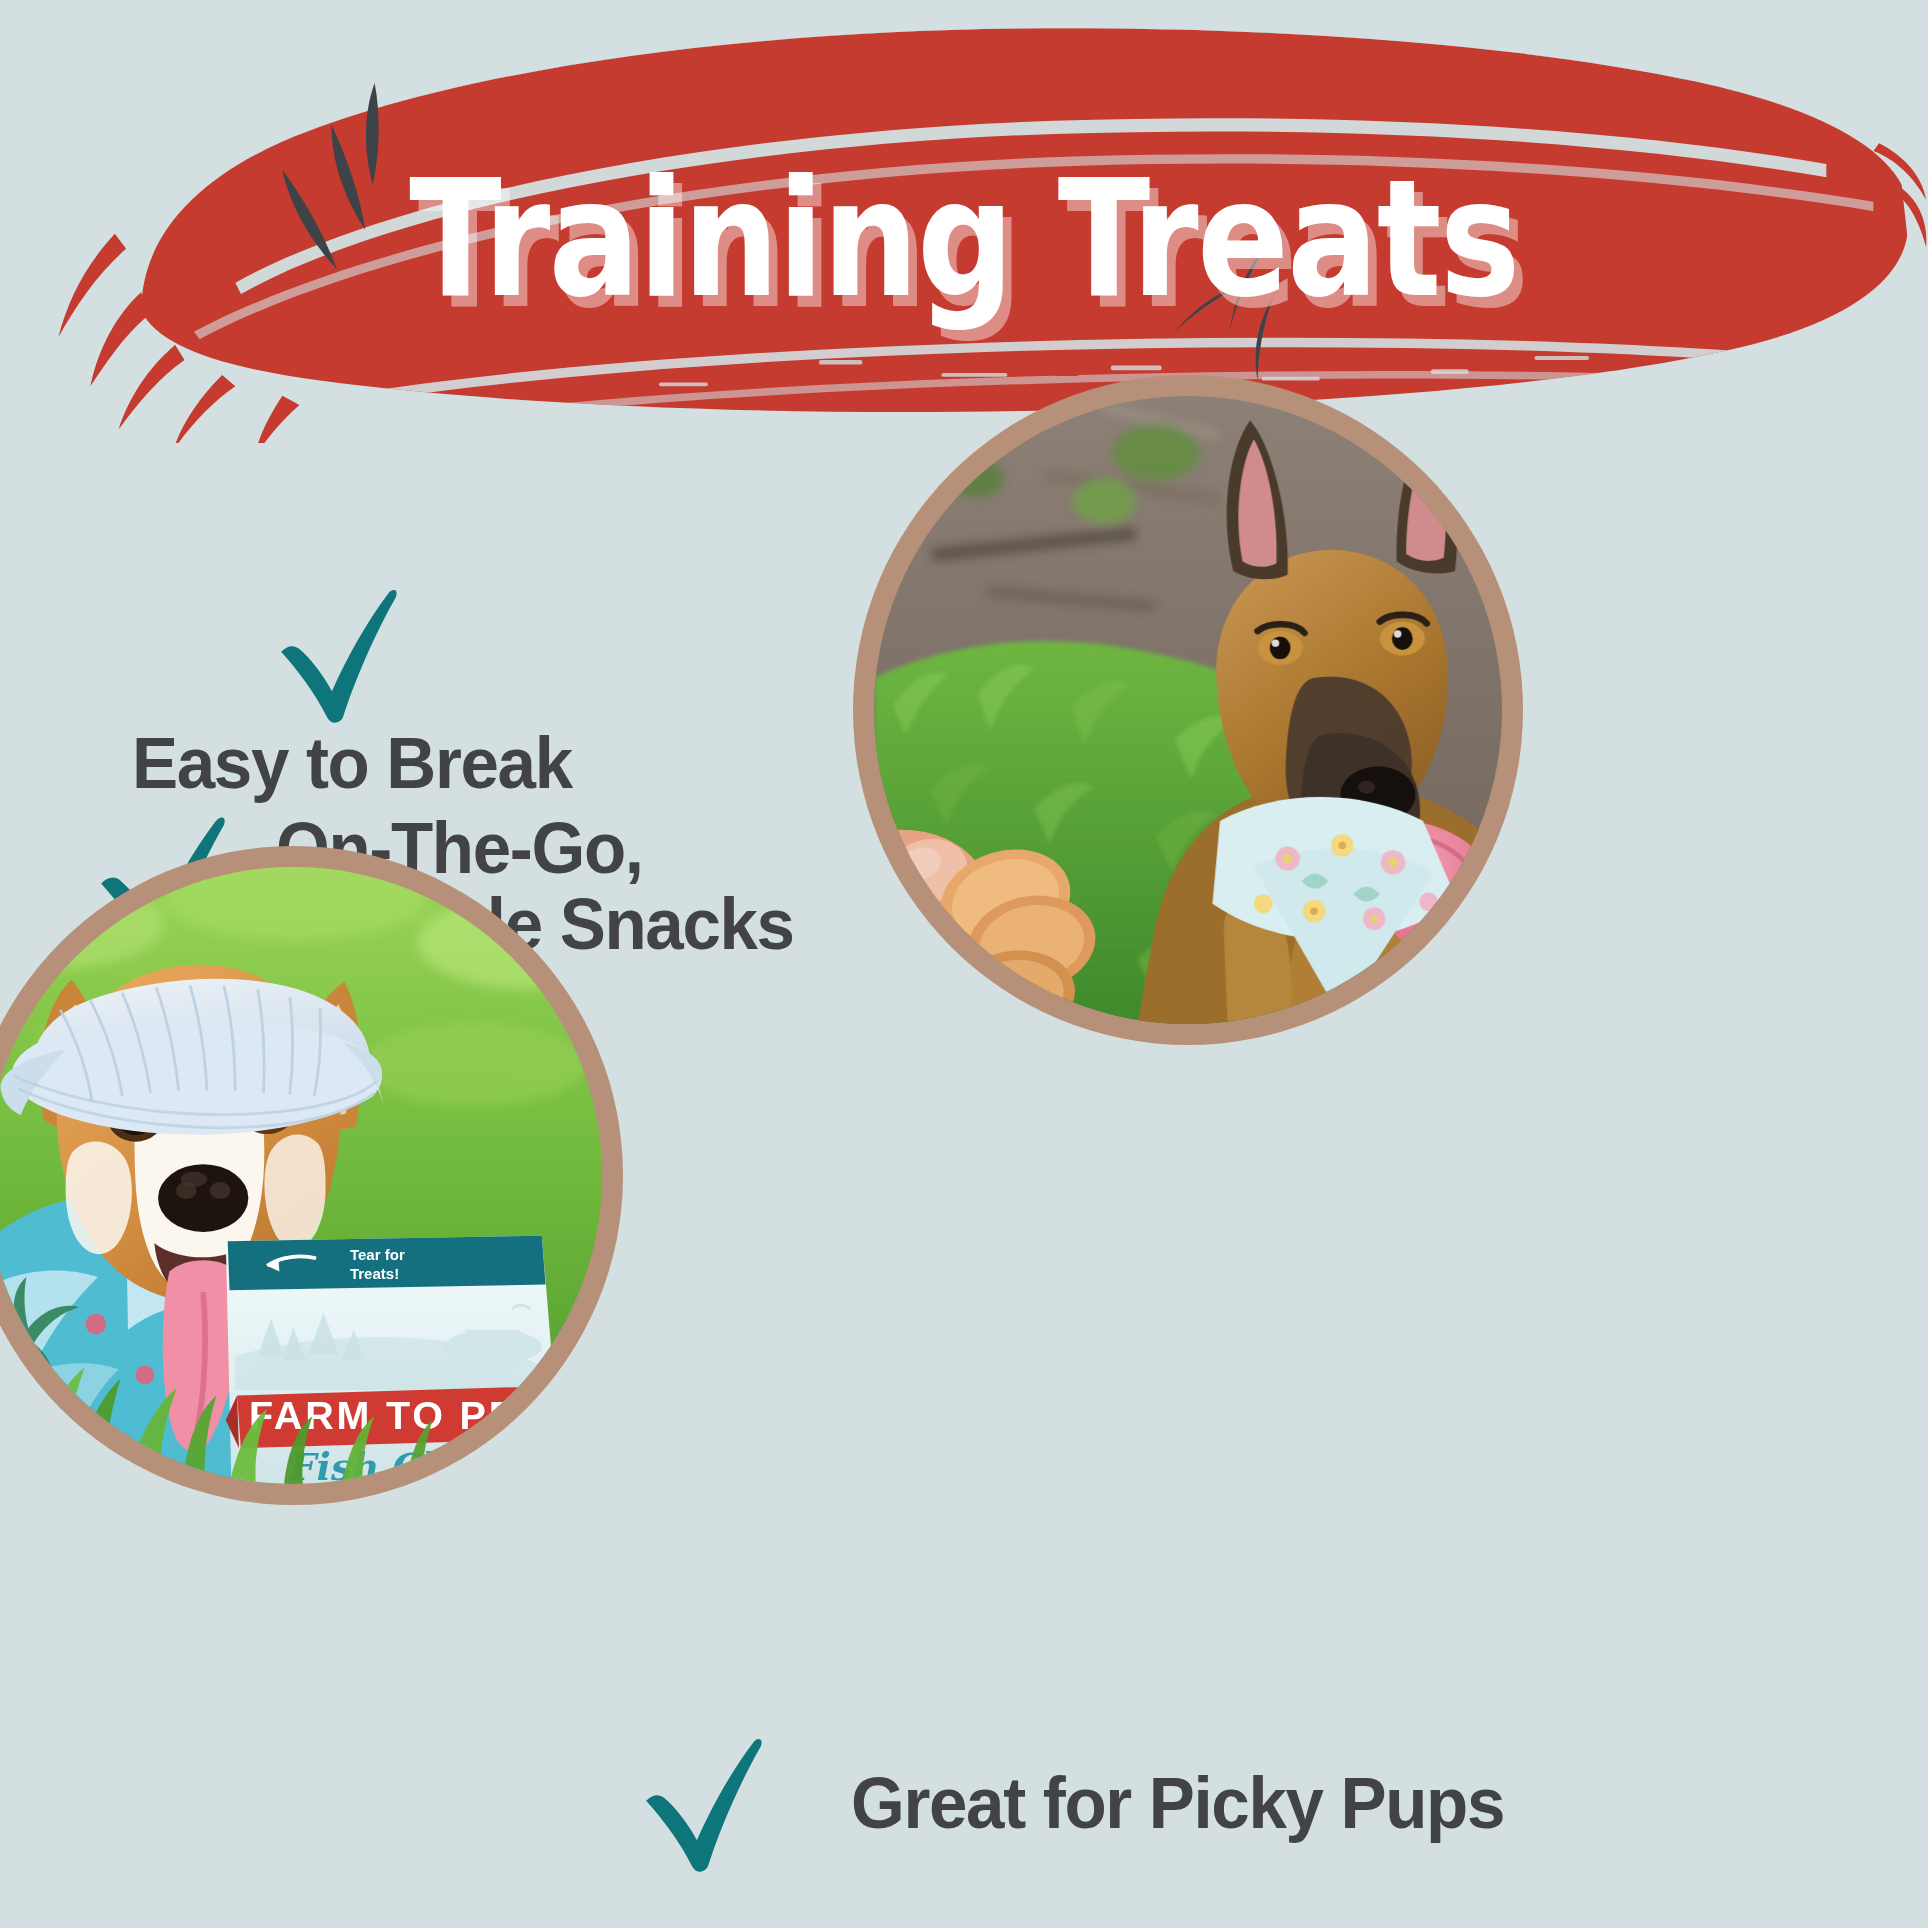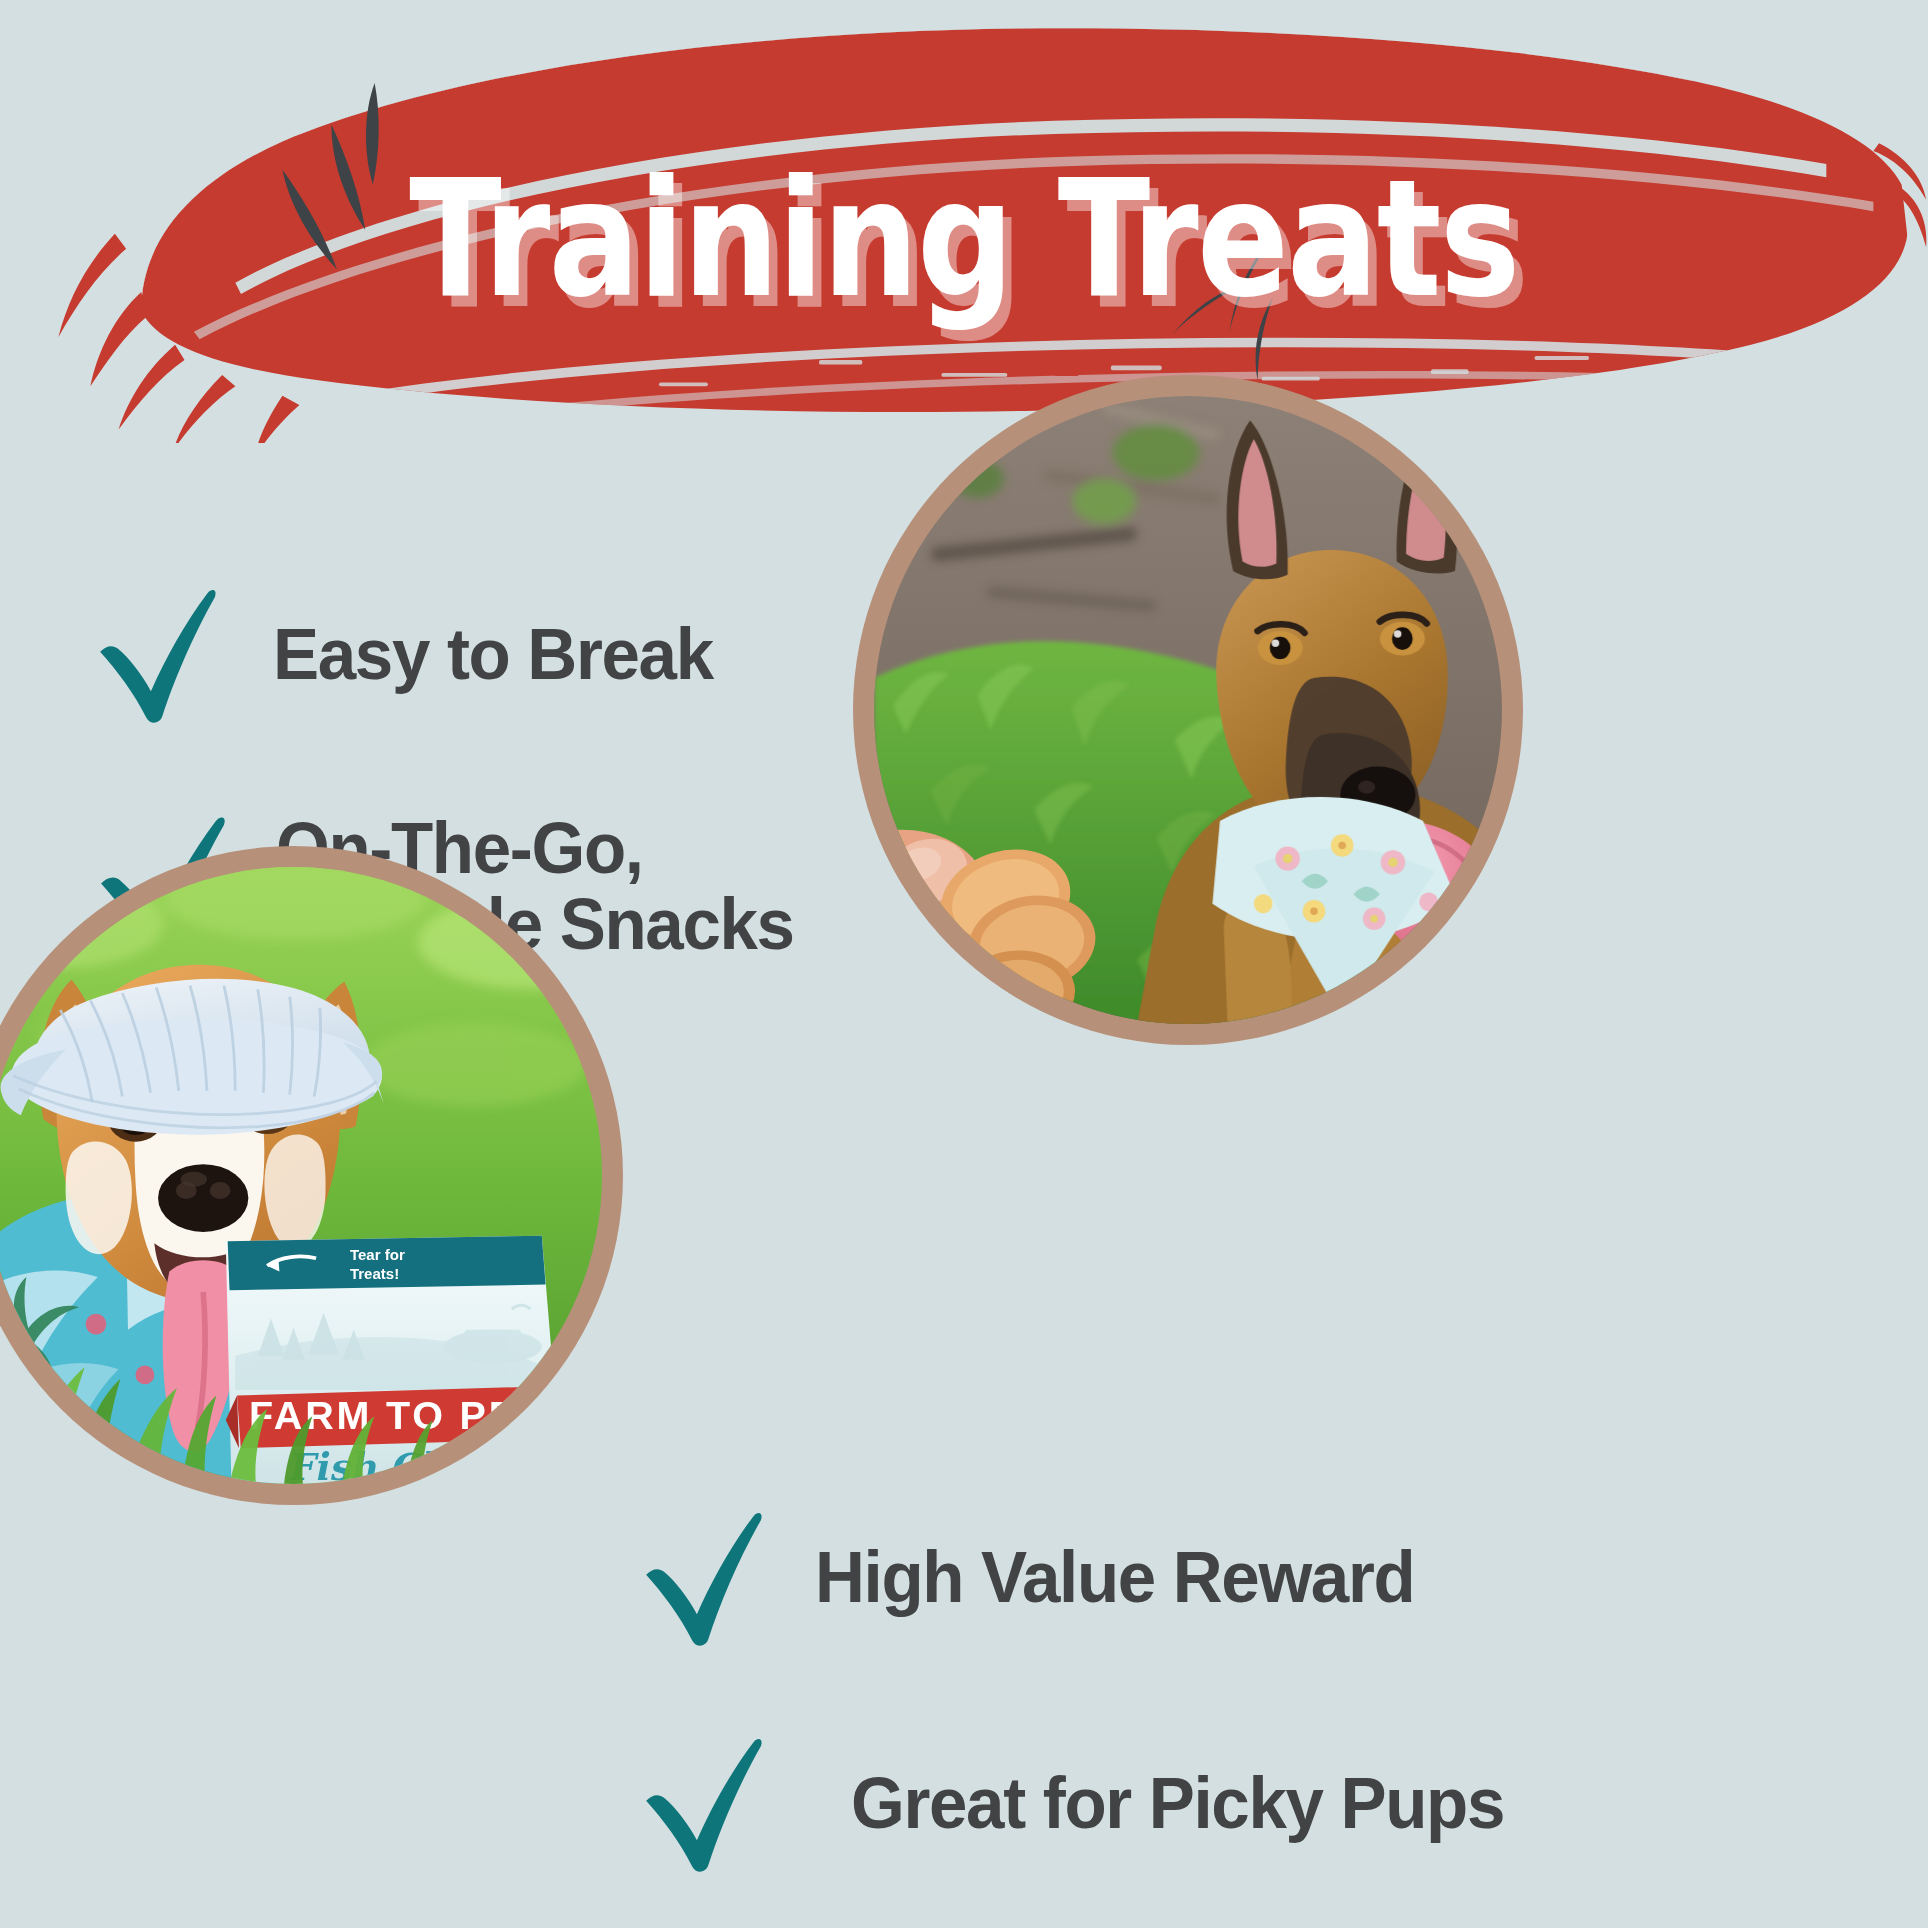--- a/index.html
+++ b/index.html
@@ -37,21 +37,21 @@
     color:#414345;
     font-weight:bold;
     font-size:72px;
     line-height:1.06;
     letter-spacing:-1.4px;
     white-space:pre;
     transform:scaleX(0.96);
     transform-origin:0 50%;
   }
 
-  #bullet-1{left:87px;top:584px;}
+  #bullet-1{left:87px;top:584px;flex-direction:column;}
   #bullet-1 .b-label{margin-left:45px;}
   #bullet-2{left:87px;top:810px;}
   #bullet-2 .b-label{margin-left:38px;}
   #bullet-3{left:633px;top:1507px;}
   #bullet-3 .b-label{margin-left:41px;}
   #bullet-4{left:633px;top:1733px;gap:36px;}
   #bullet-4 .b-label{margin-left:41px;}
 
   
   .photo{position:absolute;border-radius:50%;overflow:hidden;
@@ -158,29 +158,20 @@
     <svg class="check" width="151" height="151" viewBox="0 0 150 150">
       <path d="M14,72 C 20,66 27,64 33,69 C 46,80 58,96 68,114
                C 83,80 105,40 128,10 C 133,4 139,6 136,14
                C 112,56 92,104 80,141 C 77,149 67,150 63,142
                C 50,116 32,92 14,72 Z" fill="#0e757b"></path>
     </svg>
     <div class="b-label">On-The-Go,
 Portable Snacks</div>
   </div>
 
-  <div class="bullet" id="bullet-3">
-    <svg class="check" width="141" height="141" viewBox="0 0 150 150">
-      <path d="M14,72 C 20,66 27,64 33,69 C 46,80 58,96 68,114
-               C 83,80 105,40 128,10 C 133,4 139,6 136,14
-               C 112,56 92,104 80,141 C 77,149 67,150 63,142
-               C 50,116 32,92 14,72 Z" fill="#0e757b"></path>
-    </svg>
-    <div class="b-label">High Value Reward</div>
-  </div>
 
   <div class="bullet" id="bullet-4">
     <svg class="check" width="141" height="141" viewBox="0 0 150 150">
       <path d="M14,72 C 20,66 27,64 33,69 C 46,80 58,96 68,114
                C 83,80 105,40 128,10 C 133,4 139,6 136,14
                C 112,56 92,104 80,141 C 77,149 67,150 63,142
                C 50,116 32,92 14,72 Z" fill="#0e757b"></path>
     </svg>
     <div class="b-label">Great for Picky Pups</div>
   </div>

